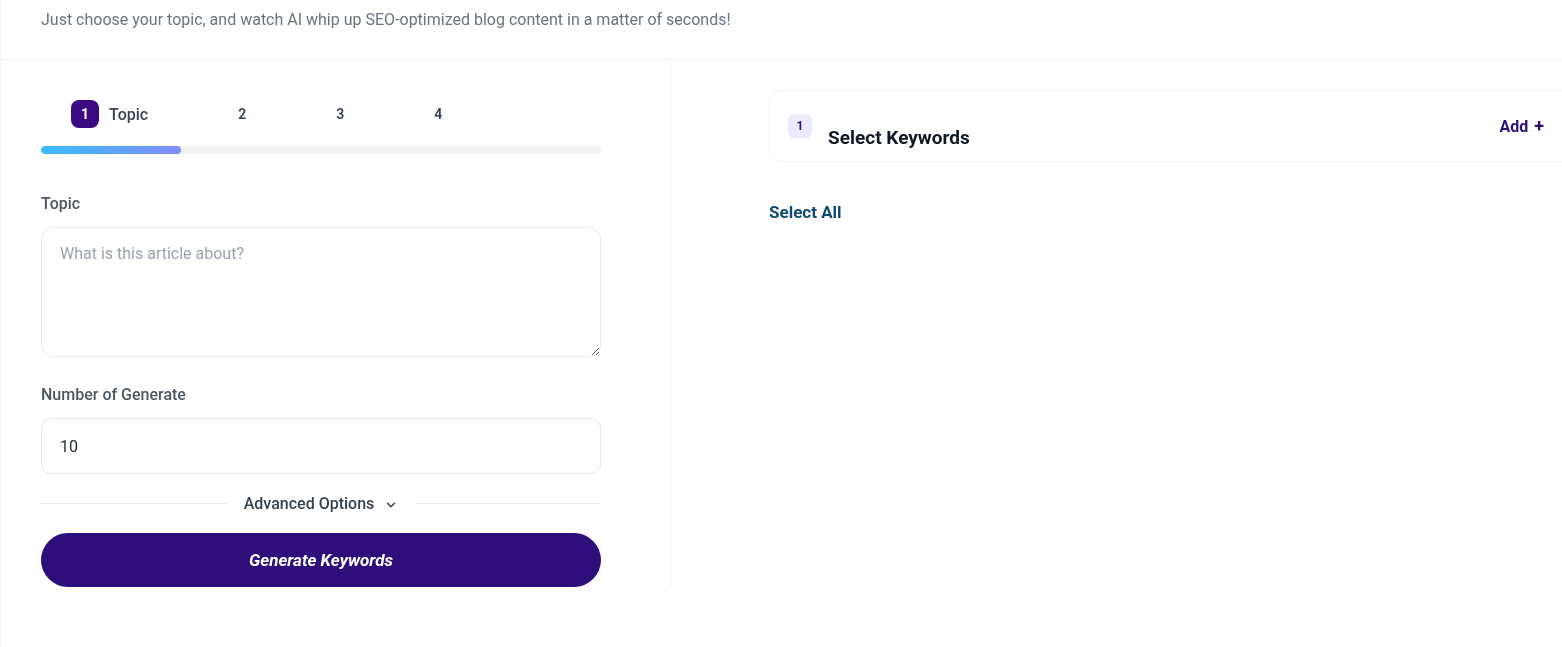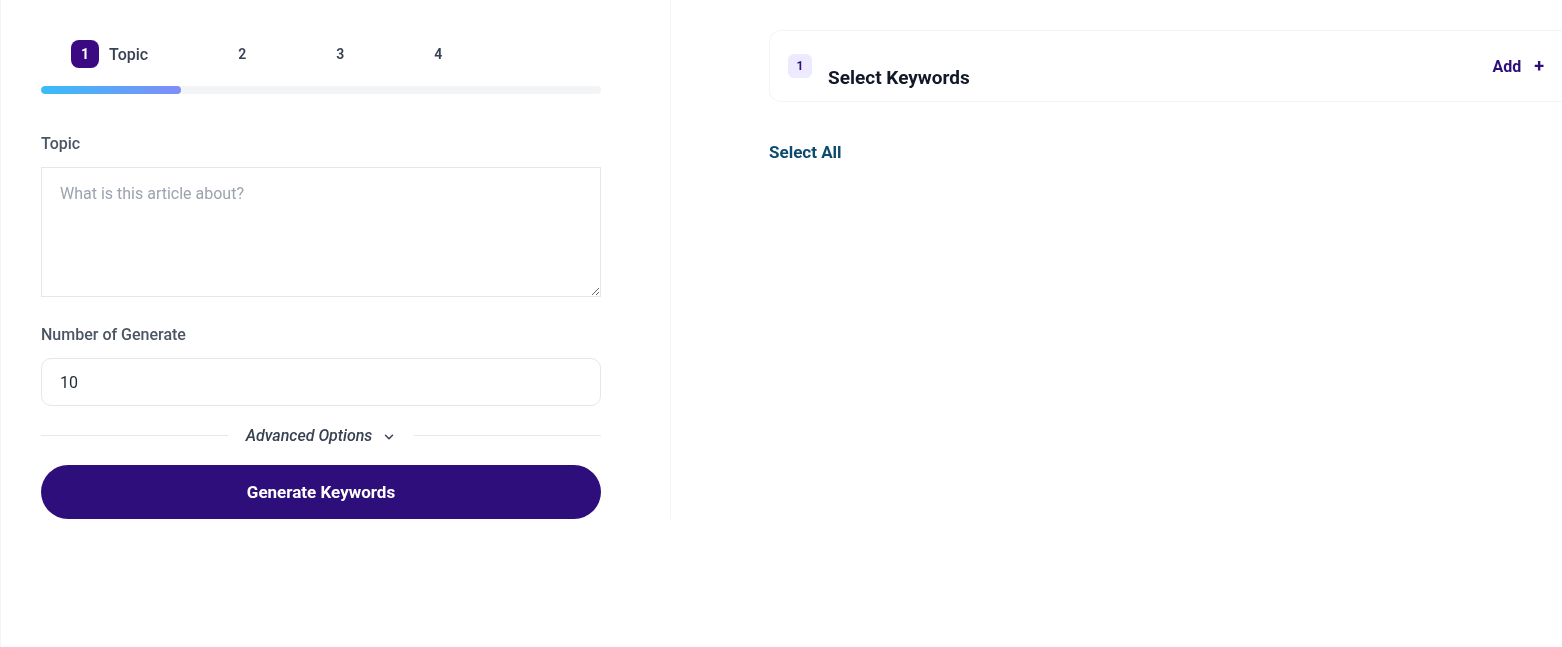--- a/index.html
+++ b/index.html
@@ -91,32 +91,32 @@
     font-size: 16px;
     color: #4b5563;
     font-weight: 500;
     margin-bottom: 14px;
     display: block;
   }
   .topic-textarea {
     width: 560px;
     height: 130px;
     border: 1px solid #e5e7eb;
-    border-radius: 0;
+    border-radius: 12px;
     padding: 16px 18px;
     font-size: 16px;
     font-family: inherit;
     resize: both;
     color: #1f2937;
     margin-bottom: 24px;
   }
   .topic-textarea::placeholder { color: #9ca3af; }
   .num-input {
     width: 560px;
-    height: 48px;
+    height: 56px;
     border: 1px solid #e5e7eb;
     border-radius: 10px;
     padding: 0 18px;
     font-size: 16px;
     font-family: inherit;
     color: #1f2937;
     margin-bottom: 20px;
   }
   .adv-row {
     width: 560px;
@@ -134,38 +134,38 @@
     align-items: center;
     gap: 10px;
     padding: 0 18px;
     font-size: 16px;
     color: #374151;
     font-weight: 500;
     cursor: pointer;
     background: none;
     border: none;
     font-family: inherit;
-    font-style: italic;
   }
   .chevron-down {
     width: 14px;
     height: 14px;
     display: inline-block;
   }
   .generate-btn {
     width: 560px;
     height: 54px;
     border: none;
     border-radius: 999px;
     background: #2e0e7a;
     color: #ffffff;
     font-size: 17px;
     font-weight: 700;
     cursor: pointer;
     font-family: inherit;
+    font-style: italic;
   }
   
   .kw-header {
     display: flex;
     align-items: center;
     justify-content: space-between;
     padding: 12px 18px 12px 0;
     border: 1px solid #f3f4f6;
     border-right: none;
     border-radius: 12px 0 0 12px;
@@ -190,21 +190,21 @@
     justify-content: center;
   }
   .kw-title {
     font-size: 19px;
     font-weight: 700;
     color: #111827;
     margin-top: 23px;
   }
   .add-btn {
     display: flex;
-    gap: 13px;
+    gap: 6px;
     color: #2e0e7a;
     font-weight: 700;
     font-size: 16px;
     cursor: pointer;
     background: none;
     border: none;
     font-family: inherit;
   }
   .plus-icon {
     font-weight: 700;
@@ -219,20 +219,21 @@
     background: none;
     border: none;
     font-family: inherit;
     padding: 0;
   }
 </style>
 </head>
 <body>
 
 <div class="page">
+  <div class="intro">Just choose your topic, and watch AI whip up SEO-optimized blog content in a matter of seconds!</div>
 
   <div class="columns">
     <div class="left-col">
 
       <div class="stepper">
         <div class="step active">
           <span class="step-num">1</span>
           <span class="step-label">Topic</span>
         </div>
         <div class="step">

